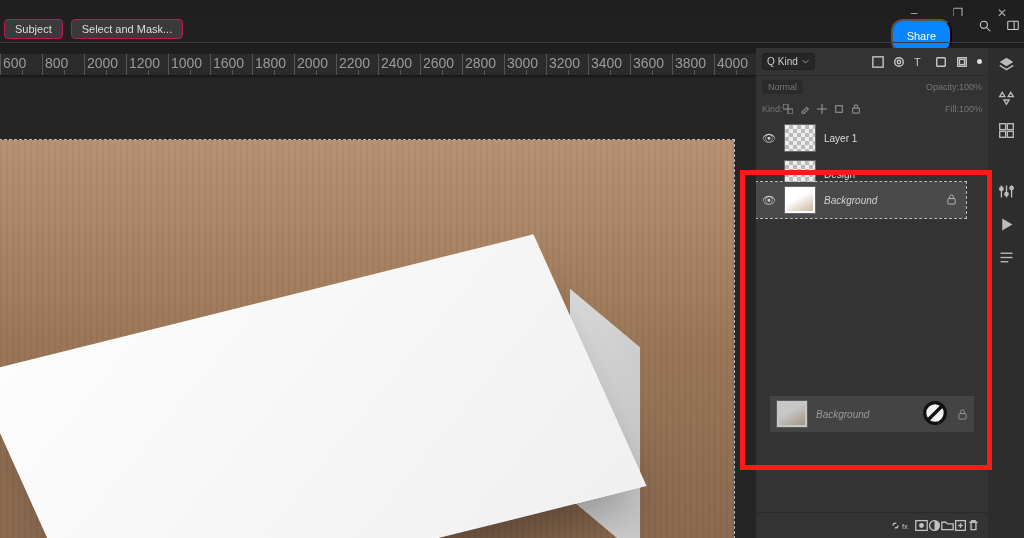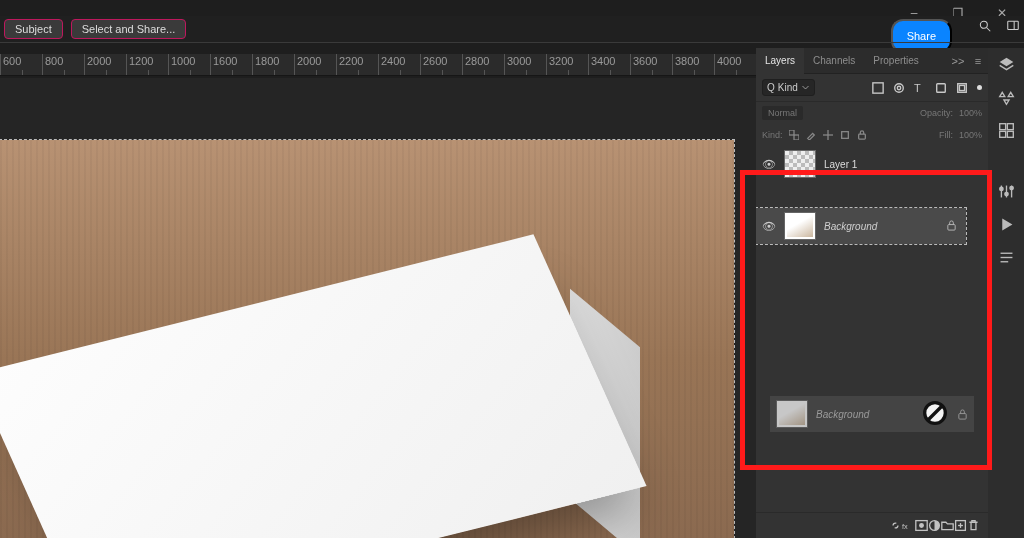--- a/index.html
+++ b/index.html
@@ -13,21 +13,21 @@
   .topbar { position:absolute; top:16px; left:0; right:0; height:26px; display:flex; align-items:center; background:#202020; padding-left:4px; }
   .topbtn { background:#3a3a3a; border:1px solid #be185d; border-radius:4px; padding:3px 10px; font-size:11px; color:#ddd; margin-right:8px; }
   .share { position:absolute; right:72px; top:19px; background:#0a84ff; color:#fff; border-radius:12px; padding:9px 14px; font-size:11px; }
   .topicons { position:absolute; right:4px; top:19px; display:flex; gap:14px; align-items:center; color:#ccc; }
   .topicons svg { width:14px; height:14px; stroke:#ccc; fill:none; stroke-width:1.8; }
 
   .divider { position:absolute; top:42px; left:0; right:0; height:1px; background:#3a3a3a; }
 
   
   .ruler { position:absolute; top:54px; left:0; width:756px; height:22px; background:#2b2b2b; border-bottom:1px solid #161616; display:flex; overflow:hidden; }
-  .ruler .tick { flex:0 0 42px; border-left:1px solid #555; font-size:11px; color:#9a9a9a; padding-left:2px; padding-top:1px; position:relative; }
+  .ruler .tick { flex:0 0 42px; border-left:1px solid #555; font-size:14px; color:#9a9a9a; padding-left:2px; padding-top:1px; position:relative; }
   .ruler .tick::after { content:""; position:absolute; bottom:0; left:50%; width:1px; height:5px; background:#555; }
 
   
   .canvas-wrap { position:absolute; top:78px; left:0; width:756px; bottom:0; background:#252525; }
   .doc { position:absolute; top:62px; left:0; width:734px; bottom:0; background:linear-gradient(180deg,#b08c6e,#9a7a5f 30%,#8d6f57); overflow:hidden; }
 
   
   .wood { position:absolute; inset:0; background:
     repeating-linear-gradient(90deg,rgba(0,0,0,0.04) 0 2px,transparent 2px 6px),
     linear-gradient(180deg,#b89273,#997556 55%,#8b6a50); }
@@ -52,21 +52,21 @@
   .ptabs .mini { width:20px; text-align:center; color:#999; font-size:11px; }
 
   
   .filterrow { display:flex; align-items:center; height:28px; padding:0 6px; gap:8px; background:#333; border-bottom:1px solid #2a2a2a; }
   .kind { display:flex; align-items:center; background:#262626; border:1px solid #1f1f1f; border-radius:3px; padding:2px 4px; font-size:10px; color:#ccc; gap:3px; }
   .kind svg { width:9px; height:9px; stroke:#bbb; fill:none; }
   .ficons { display:flex; gap:9px; margin-left:auto; align-items:center; }
   .ficons svg,.ficons span { width:12px; height:12px; stroke:#c8c8c8; fill:none; stroke-width:1.6; font-size:11px; color:#c8c8c8; }
   .dot { width:5px; height:5px; border-radius:50%; background:#ddd; }
 
-  .blendrow,.lockrow { display:flex; align-items:center; height:22px; padding:0 6px; font-size:9px; color:#777; gap:6px; background:#333; }
+  .blendrow,.lockrow { display:flex; align-items:center; height:22px; padding:0 6px; font-size:9px; color:#777; gap:0; background:#333; }
   .blendrow .sel1 { background:#2a2a2a; padding:2px 6px; border-radius:2px; color:#777; }
   .blendrow .spacer,.lockrow .spacer { flex:1; }
   .lockrow svg { width:10px; height:10px; stroke:#888; fill:none; stroke-width:1.5; }
   .lockrow .grp { display:flex; gap:7px; align-items:center; }
 
   
   .layers { flex:1; background:#333; overflow:hidden; position:relative; }
   .layer { display:flex; align-items:center; height:36px; padding:0 6px; gap:8px; font-size:10px; color:#ddd; }
   .layer.sel { background:#4a4a4a; }
   .eye { width:14px; text-align:center; font-size:11px; color:#ccc; }
@@ -97,21 +97,21 @@
 <body>
 
 <div class="winctl">
   <div class="winbtn">–</div>
   <div class="winbtn">❐</div>
   <div class="winbtn">✕</div>
 </div>
 
 <div class="topbar">
   <button class="topbtn">Subject</button>
-  <button class="topbtn">Select and Share...</button>
+  <button class="topbtn">Select and Mask...</button>
 </div>
 <button class="share">Share</button>
 <div class="topicons">
   <svg viewBox="0 0 24 24">
       <circle cx="10" cy="10" r="6"></circle>
       <line x1="15" y1="15" x2="21" y2="21"></line>
     </svg>
   <svg viewBox="0 0 24 24">
       <rect x="3" y="4" width="18" height="14" rx="1"></rect>
       <line x1="14" y1="4" x2="14" y2="18"></line>
@@ -148,28 +148,20 @@
       <div class="box-side"></div>
       <div class="box-top"></div>
     </div>
   </div>
   <div class="sel"></div>
 </div>
 
 <div class="rightcol">
   <div class="panel">
 
-    <div class="ptabs">
-      <div class="ptab active">Layers</div>
-      <div class="ptab">Channels</div>
-      <div class="ptab">Properties</div>
-      <div class="spacer"></div>
-      <div class="mini">&gt;&gt;</div>
-      <div class="mini">≡</div>
-    </div>
 
     <div class="filterrow">
       <div class="kind">
         <span>Q</span>
         <span>Kind</span>
         <svg viewBox="0 0 12 12">
             <polyline points="2,4 6,8 10,4"></polyline>
           </svg>
       </div>
       <div class="ficons">
@@ -224,20 +216,26 @@
       <div class="spacer"></div>
       <span>Fill:</span>
       <span>100%</span>
     </div>
 
     <div class="layers" id="layers-list">
       <div class="layer">
           <div class="eye">👁</div>
           <div class="thumb checker"></div>
           <div class="name" style="">Layer 1</div>
+          <div class="lockico"></div>
+        </div>
+        <div class="layer">
+          <div class="eye"></div>
+          <div class="thumb checker"></div>
+          <div class="name" style="">Design</div>
           <div class="lockico"></div>
         </div>
         <div class="layer sel">
           <div class="eye">👁</div>
           <div class="thumb bg"></div>
           <div class="name" style="font-style:italic;color:#cfcfcf">Background</div>
           <div class="lockico"><svg viewBox="0 0 12 12">
               <rect x="2" y="5" width="8" height="6" rx="1"></rect>
               <path d="M4 5V3a2 2 0 014 0v2"></path>
             </svg></div>

